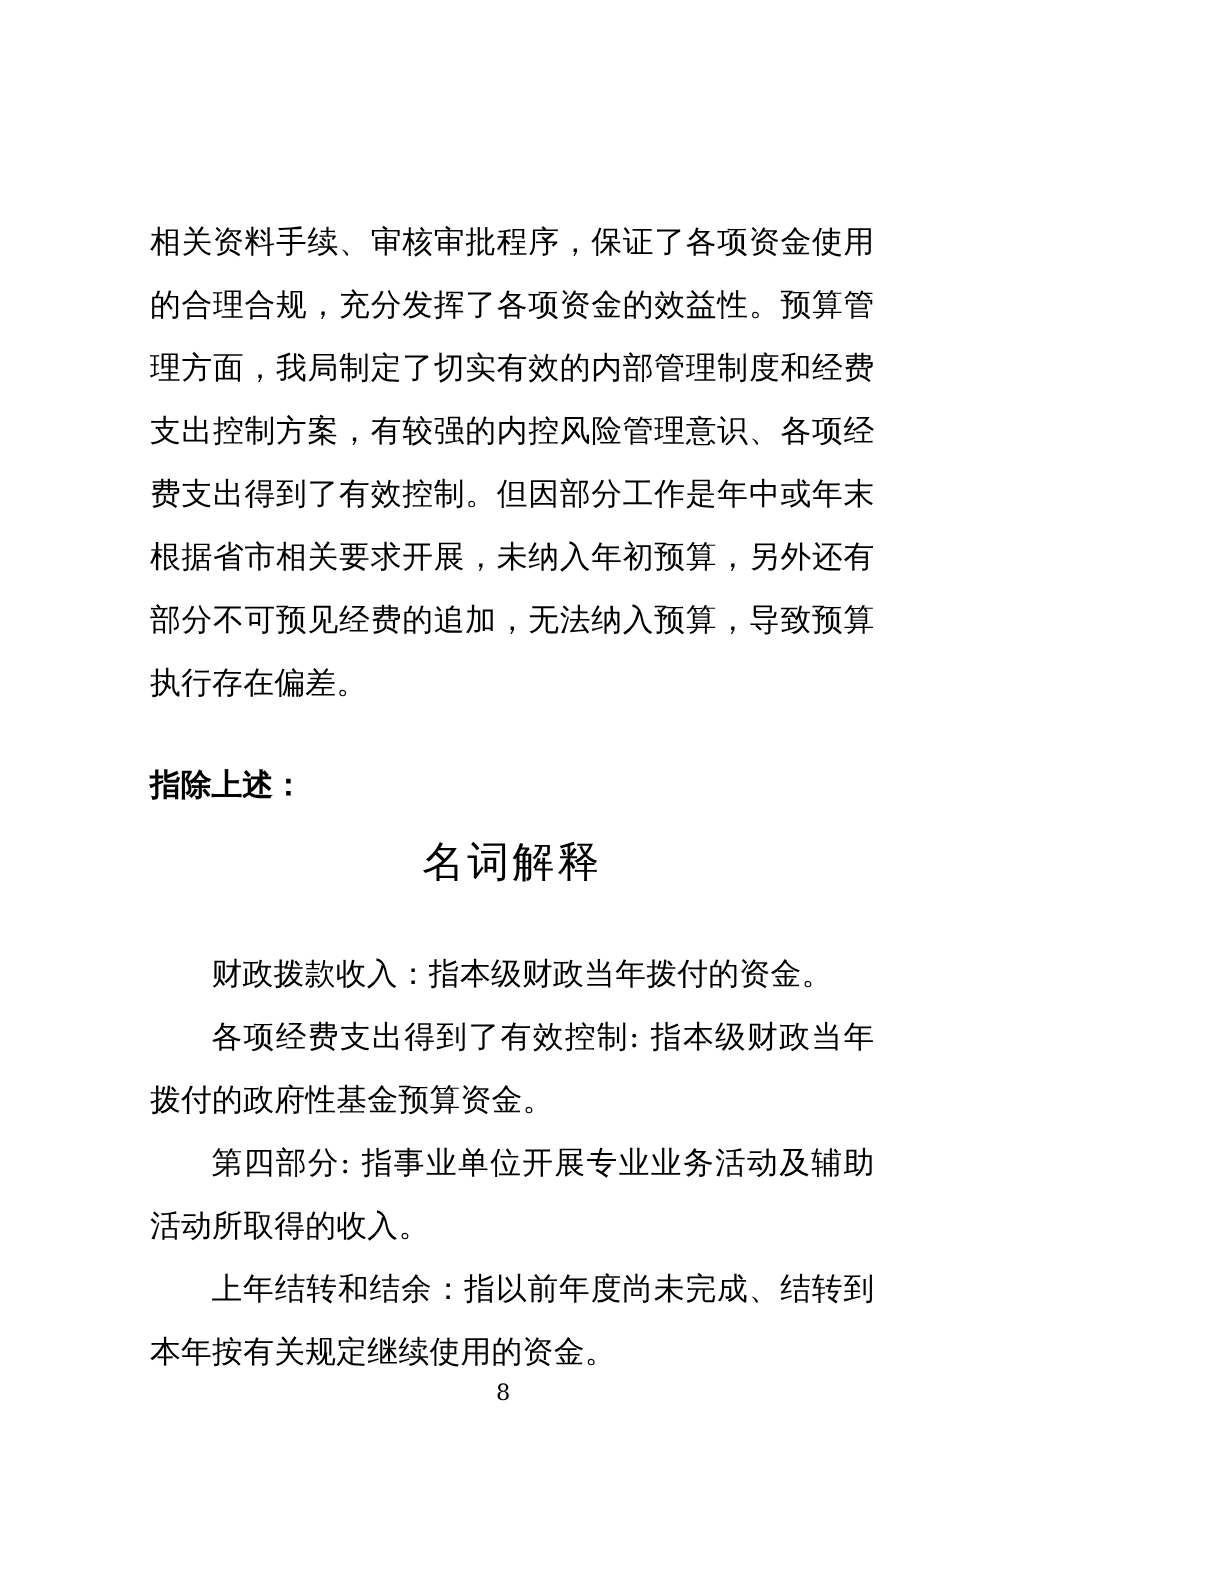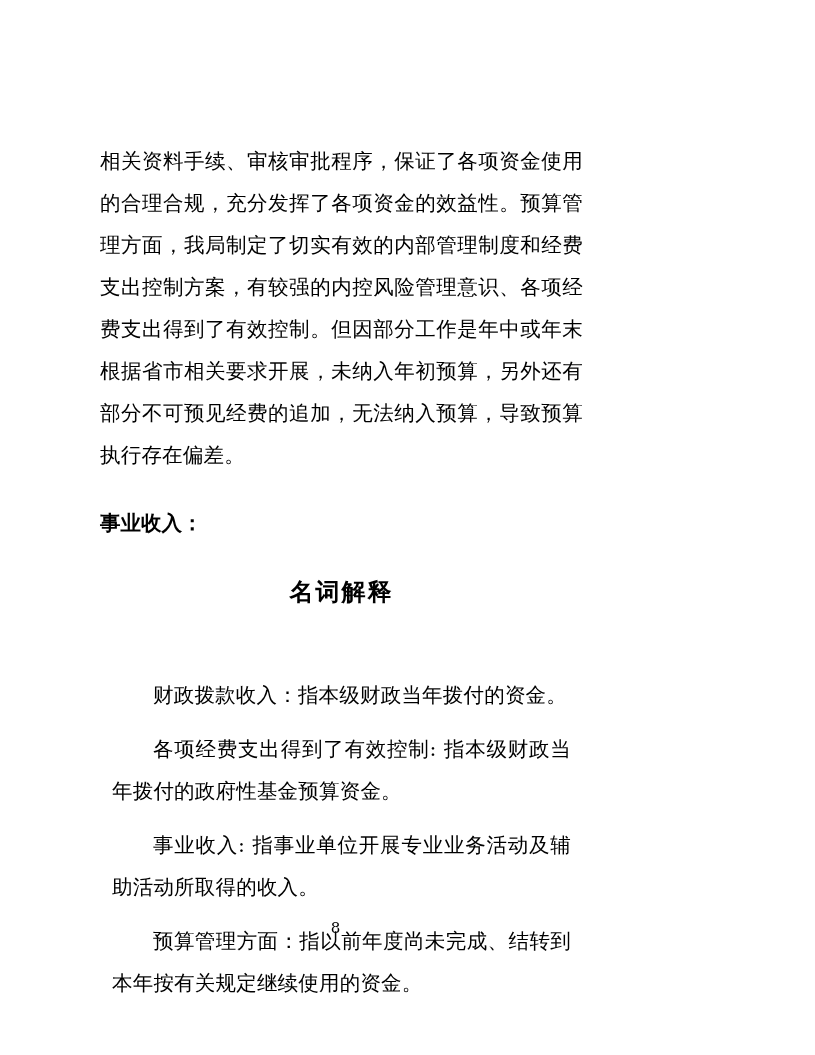--- a/index.html
+++ b/index.html
@@ -35,57 +35,57 @@
     text-indent: 2em;
   }
   .section-label {
     font-size: 20.5px;
     line-height: 42px;
     font-weight: bold;
     margin: 0;
     padding-top: 26px;
   }
   .doc-title {
-    font-size: 24px;
-    font-weight: bold;
+    font-size: 28px;
+    font-weight: normal;
     text-align: center;
     line-height: 46px;
-    margin: 17px;
+    margin: 0;
     padding-top: 8px;
     letter-spacing: 2px;
   }
   .glossary {
     padding-top: 30px;
   }
   .glossary .para {
-    margin: 12px;
+    margin: 0;
   }
   .page-number {
     position: absolute;
     left: 0;
     right: 0;
     bottom: 118px;
     text-align: center;
     font-size: 15px;
     font-family: "DejaVu Serif", "Liberation Serif", serif;
   }
 </style>
 </head>
 <body>
 
 <div class="page">
 
   <p class="para">相关资料手续、审核审批程序，保证了各项资金使用的合理合规，充分发挥了各项资金的效益性。预算管理方面，我局制定了切实有效的内部管理制度和经费支出控制方案，有较强的内控风险管理意识、各项经费支出得到了有效控制。但因部分工作是年中或年末根据省市相关要求开展，未纳入年初预算，另外还有部分不可预见经费的追加，无法纳入预算，导致预算执行存在偏差。</p>
 
-  <p class="section-label">事业收入：</p>
+  <p class="section-label">指除上述：</p>
 
   <h1 class="doc-title">名词解释</h1>
 
   <div class="glossary">
     <p class="para indent">财政拨款收入：指本级财政当年拨付的资金。</p>
     <p class="para indent">各项经费支出得到了有效控制: 指本级财政当年拨付的政府性基金预算资金。</p>
-    <p class="para indent">事业收入: 指事业单位开展专业业务活动及辅助活动所取得的收入。</p>
-    <p class="para indent">预算管理方面：指以前年度尚未完成、结转到本年按有关规定继续使用的资金。</p>
+    <p class="para indent">第四部分: 指事业单位开展专业业务活动及辅助活动所取得的收入。</p>
+    <p class="para indent">上年结转和结余：指以前年度尚未完成、结转到本年按有关规定继续使用的资金。</p>
   </div>
 
   <div class="page-number">8</div>
 
 </div>
 
 </body></html>

